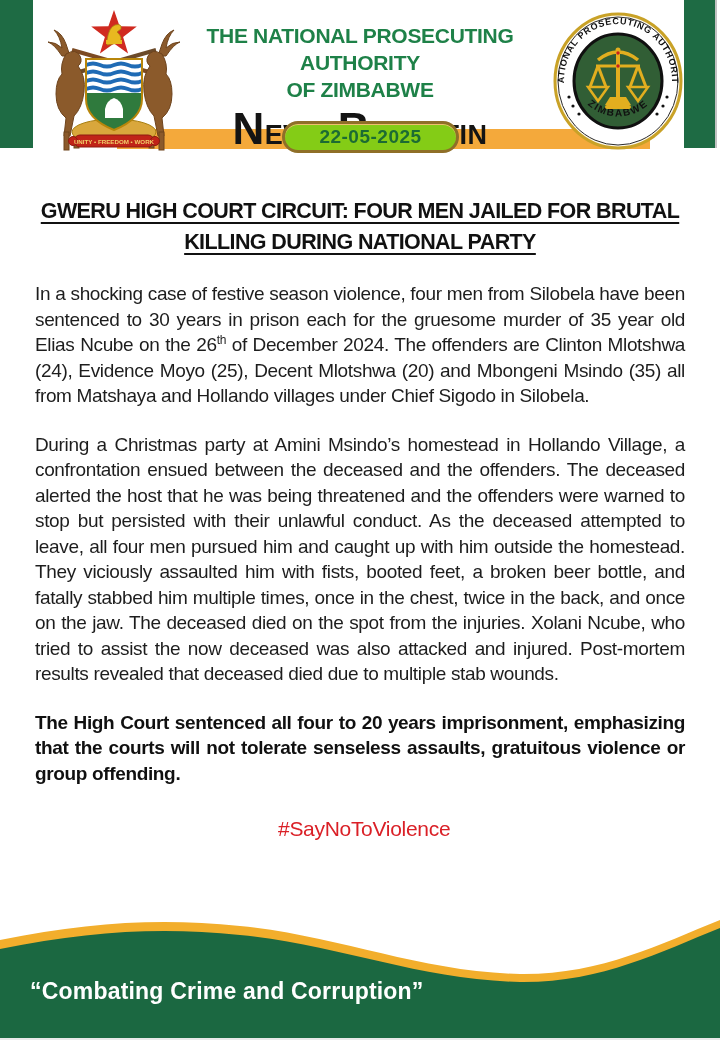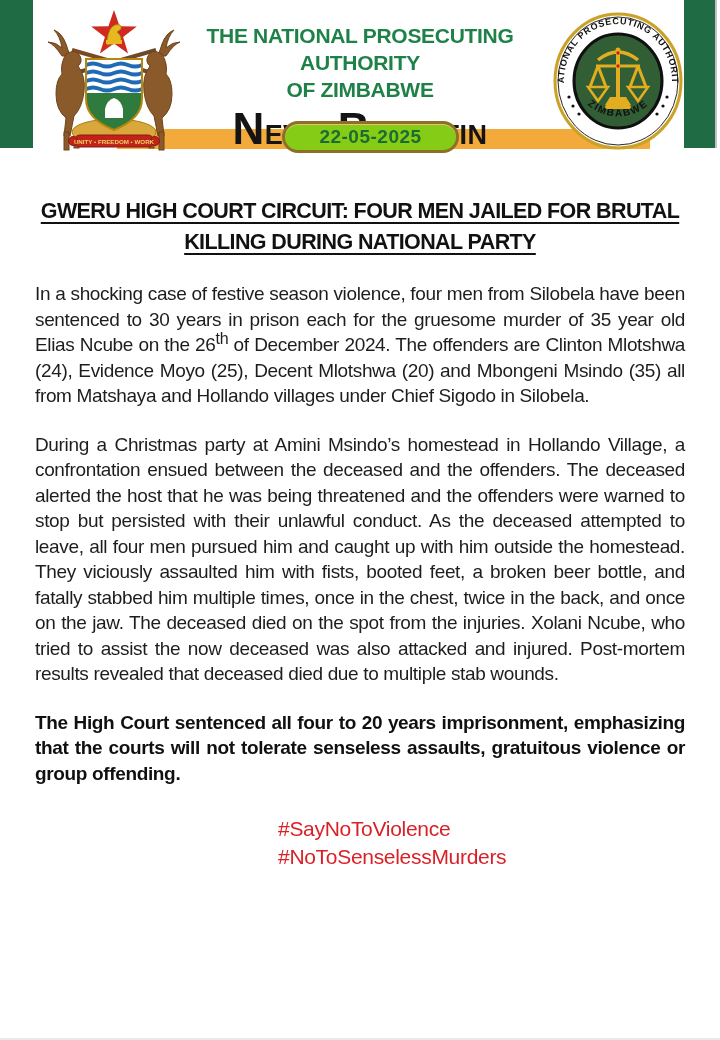--- a/index.html
+++ b/index.html
@@ -28,21 +28,21 @@
                 display:flex; align-items:center; justify-content:center;
                 box-shadow:inset 0 1px 0 #eebf6f; }
   .date-badge span { font-weight:bold; font-size:19px; color:#1c6b33; letter-spacing:0.5px; }
   
   .article { position:absolute; left:35px; right:35px; top:172px;margin-top:24px; }
   .headline { text-align:center; font-weight:bold; font-size:21.5px; letter-spacing:-0.6px;
               line-height:31px; color:#111;
               text-decoration:underline; text-decoration-thickness:2px; text-underline-offset:4px; }
   .body-p { margin-top:23px; text-align:justify; font-size:19px; letter-spacing:-0.35px;
             line-height:25.5px; color:#1d1d1d; }
-  .body-p sup { font-size:16px; line-height:0; }
+  .body-p sup { font-size:12px; line-height:0; }
   .bold-p { font-weight:bold; color:#101010; }
   .hashtags { margin-top:29px; margin-left:243px; width:fit-content; text-align:left; }
   .hashtag { color:#da2027; font-weight:normal; font-size:21px; letter-spacing:-0.3px; line-height:28px; }
   
   .footer { position:absolute; left:0; bottom:0; width:720px; height:122px; }
   .footer svg { display:block; }
   .slogan { position:absolute; left:30px; top:62px; color:#ffffff; font-weight:bold;
             font-size:23px; letter-spacing:0.2px; }
 </style>
 </head>
@@ -164,18 +164,24 @@
     </div>
 
     <p class="body-p"><span>In a shocking case of festive season violence, four men from Silobela have been sentenced to 30 years in prison each for the gruesome murder of 35 year old Elias Ncube on the 26</span><sup>th</sup><span> of December 2024. The offenders are Clinton Mlotshwa (24), Evidence Moyo (25), Decent Mlotshwa (20) and Mbongeni Msindo (35) all from Matshaya and Hollando villages under Chief Sigodo in Silobela.</span></p>
 
     <p class="body-p">During a Christmas party at Amini Msindo’s homestead in Hollando Village, a confrontation ensued between the deceased and the offenders. The deceased alerted the host that he was being threatened and the offenders were warned to stop but persisted with their unlawful conduct. As the deceased attempted to leave, all four men pursued him and caught up with him outside the homestead. They viciously assaulted him with fists, booted feet, a broken beer bottle, and fatally stabbed him multiple times, once in the chest, twice in the back, and once on the jaw. The deceased died on the spot from the injuries. Xolani Ncube, who tried to assist the now deceased was also attacked and injured. Post-mortem results revealed that deceased died due to multiple stab wounds.</p>
 
     <p class="body-p bold-p">The High Court sentenced all four to 20 years imprisonment, emphasizing that the courts will not tolerate senseless assaults, gratuitous violence or group offending.</p>
 
     <div class="hashtags">
       <div class="hashtag">#SayNoToViolence</div>
-      <div class="hashtag">#NoToSenselessMurders</div>
     </div>
   </div>
 
+  <div class="footer">
+    <svg width="720" height="122" viewBox="0 0 720 122">
+      <path d="M0,24 C90,6 160,2 240,10 C340,20 420,56 520,58 C600,59 660,28 720,4 L720,122 L0,122 Z" fill="#f2ae2c"></path>
+      <path d="M0,33 C90,15 160,11 240,19 C340,29 420,64 520,66 C600,67 660,36 720,12 L720,122 L0,122 Z" fill="#1b6841"></path>
+    </svg>
+    <div class="slogan">“Combating Crime and Corruption”</div>
+  </div>
 
 </div>
 
 </body></html>

